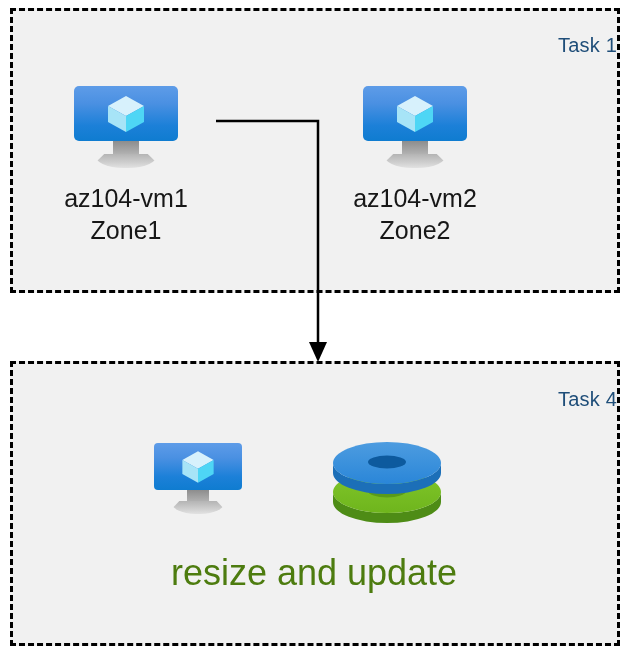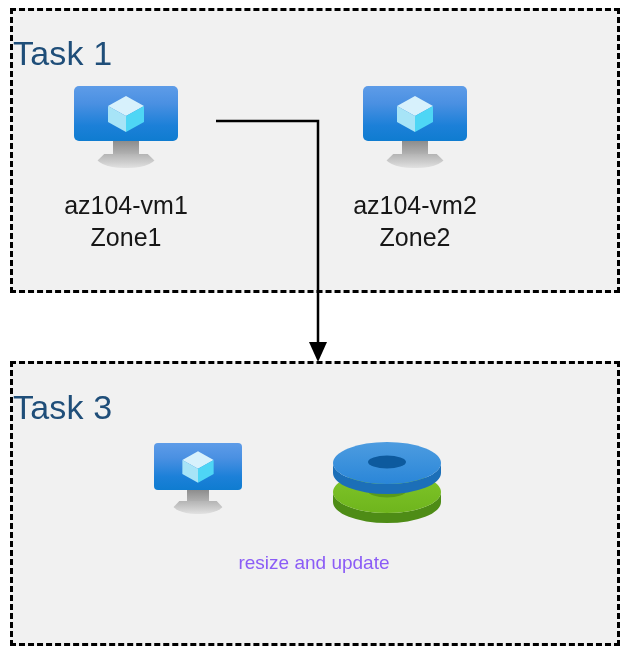--- a/index.html
+++ b/index.html
@@ -23,40 +23,40 @@
     border: 3px dashed #000000;
     box-sizing: border-box;
   }
   #task-box-1 { left: 10px;  top: 8px;   width: 610px; height: 285px; }
   #task-box-2 { left: 10px;  top: 361px; width: 610px; height: 285px; }
 
   .task-title {
     position: absolute;
     left: 0;
     width: 100%;
-    text-align: left;
-    font-size: 34px;
+    text-align: right;
+    font-size: 20px;
     color: #1F4E79;
     letter-spacing: .2px;
     white-space: nowrap;
   }
   #task-1-title { top: 23px; }
   #task-2-title { top: 24px; }
 
   
   .vm-node {
     position: absolute;
     width: 220px;
     text-align: center;
   }
   #vm-node-1 { left: 3px;   top: 75px; }
   #vm-node-2 { left: 292px; top: 75px; }
 
   .vm-label {
-    margin-top: 21px;
+    margin-top: 14px;
     font-size: 25px;
     line-height: 1.28;
     color: #171717;
     white-space: pre-line;
   }
 
   
   .monitor {
     position: relative;
     width: 104px;
@@ -120,22 +120,22 @@
   }
   #task2-vm-icon { position: absolute; left: 8px;   top: 6px; }
   #task2-disks   { position: absolute; left: 184px; top: 0px; }
 
   #task-2-caption {
     position: absolute;
     left: 0;
     top: 552px;
     width: 628px;
     text-align: center;
-    font-size: 19px;
-    color: #8b5cf6;
+    font-size: 36px;
+    color: #4d7c0f;
   }
 </style>
 </head>
 <body>
 
 <div id="canvas">
 
   <div class="task-box" id="task-box-1">
     <div class="task-title" id="task-1-title">Task 1</div>
 
@@ -171,21 +171,21 @@
 Zone2</div>
     </div>
   </div>
 
   <svg id="connector" width="628" height="654">
     <path d="M 216 121 L 318 121 L 318 348" fill="none" stroke="#000000" stroke-width="2.5"></path>
     <polygon points="318,362 309,342 327,342" fill="#000000"></polygon>
   </svg>
 
   <div class="task-box" id="task-box-2">
-    <div class="task-title" id="task-2-title">Task 3</div>
+    <div class="task-title" id="task-2-title">Task 4</div>
   </div>
 
   <div id="task2-icons">
 
     <div class="monitor small" id="task2-vm-icon">
       <div class="monitor-screen">
         <svg class="monitor-cube" width="40" height="40" viewBox="0 0 46 46">
           <polygon points="23,5 41,15 23,25 5,15" fill="#D7F1FC"></polygon>
           <polygon points="5,15 23,25 23,41 5,31" fill="#A7E4F7"></polygon>
           <polygon points="41,15 23,25 23,41 41,31" fill="#4ED6F5"></polygon>

